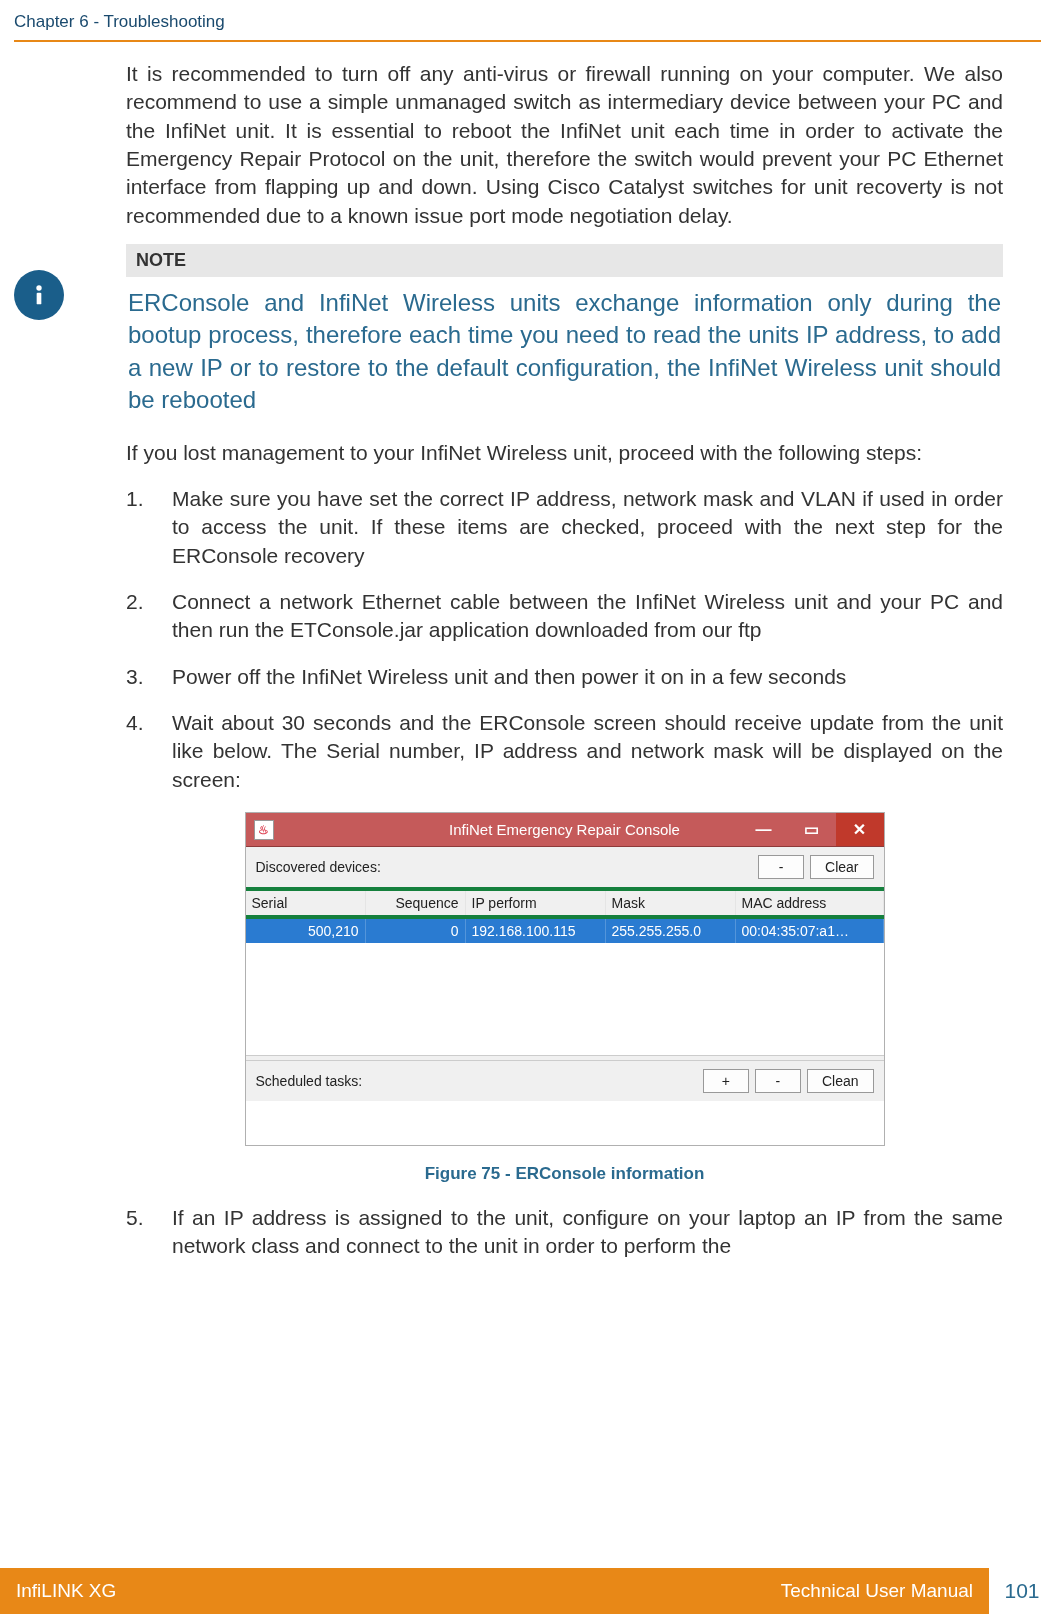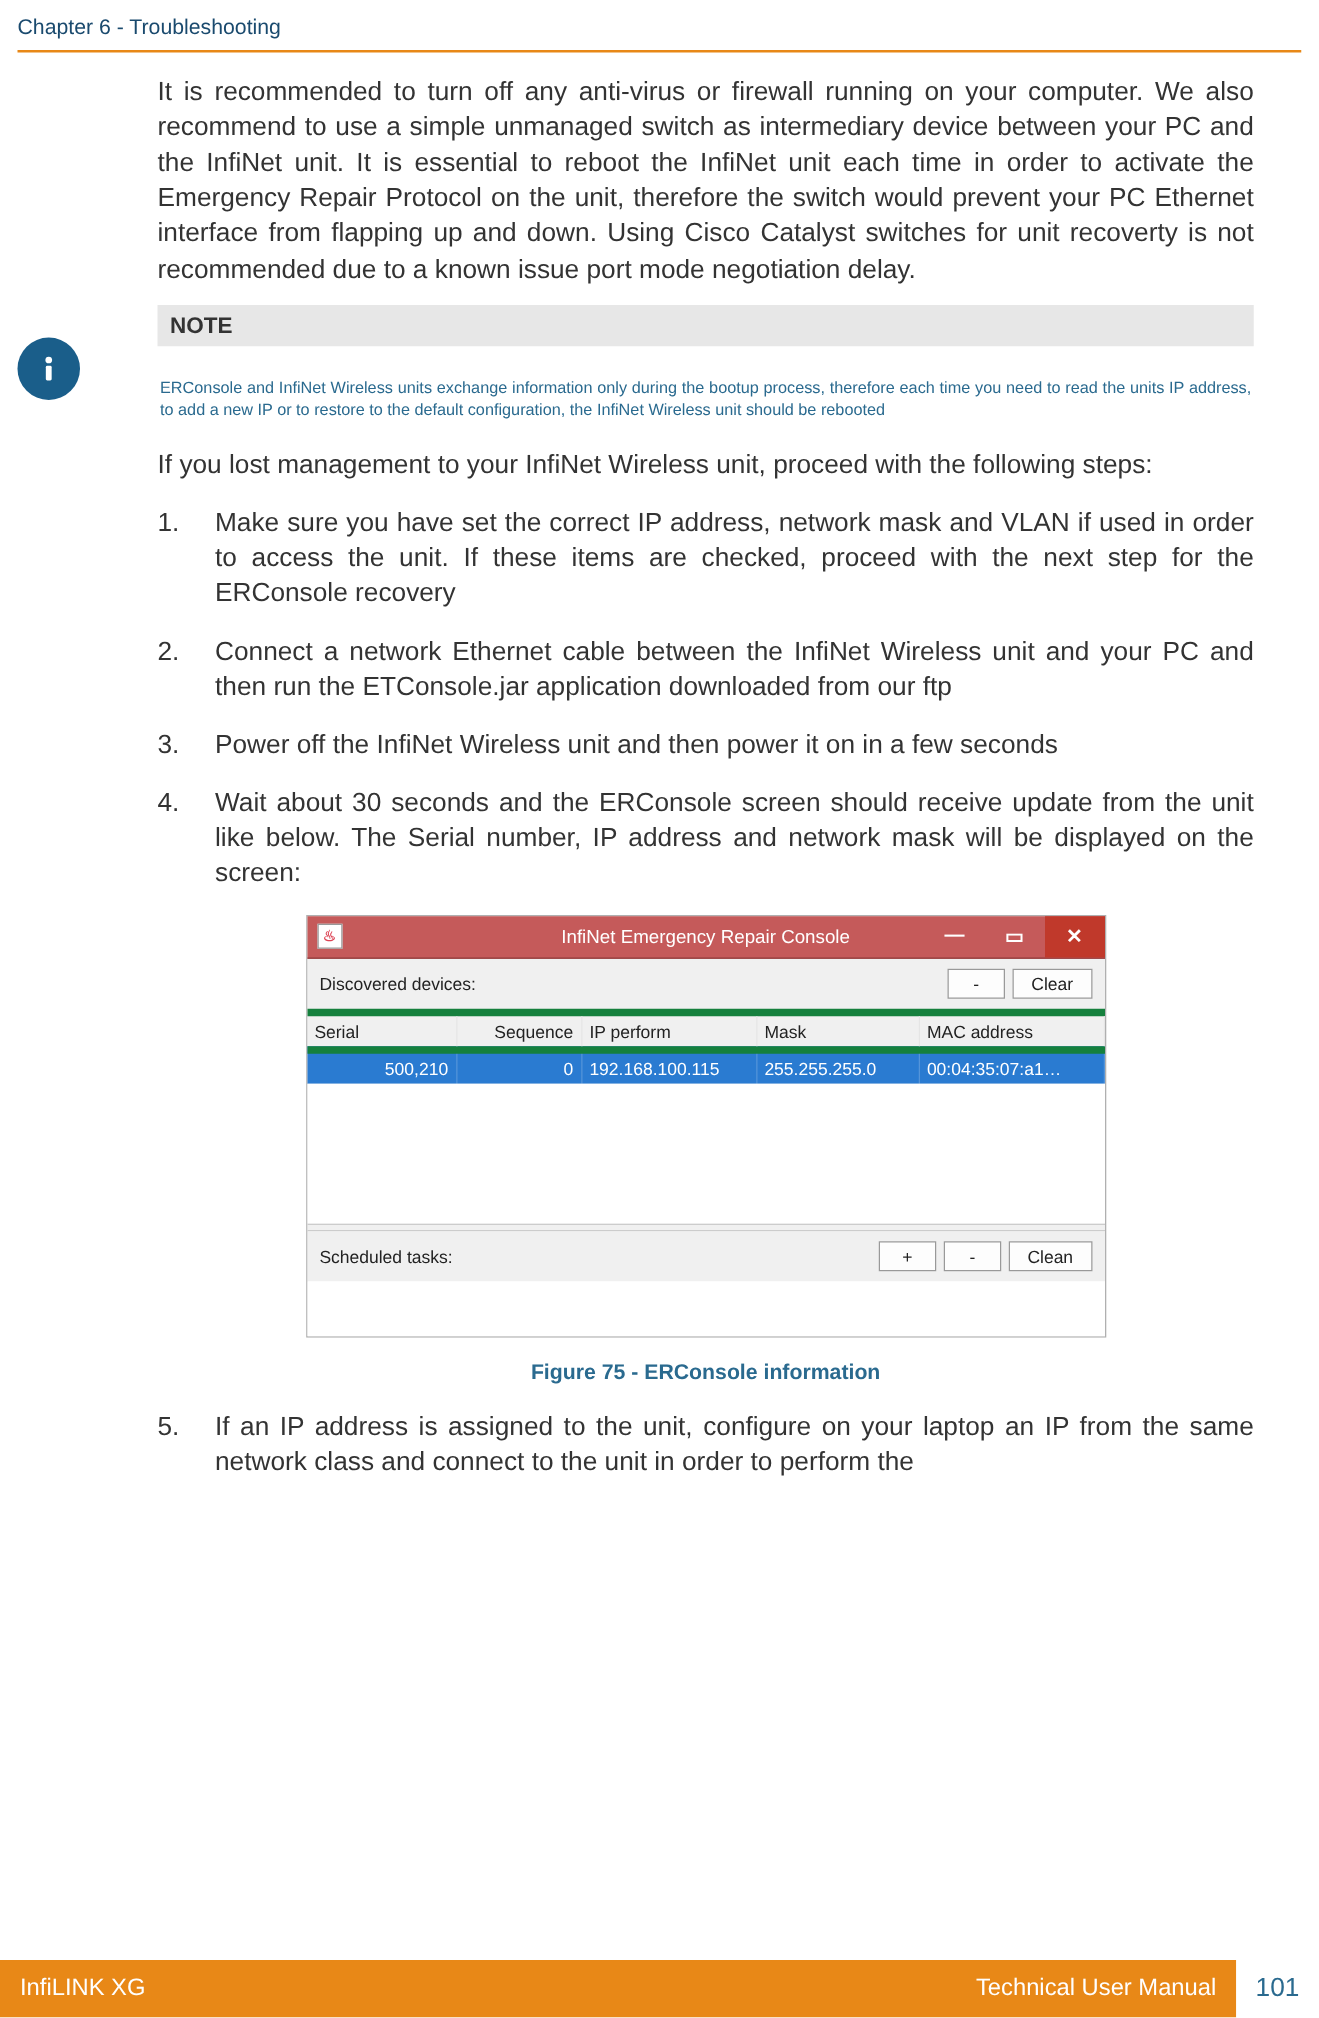--- a/index.html
+++ b/index.html
@@ -47,25 +47,25 @@
       align-items: center;
       justify-content: center;
     }
     .info-icon svg { width: 28px; height: 28px; }
     .note-heading {
       background: #e7e7e7;
       padding: 6px 10px;
       font-weight: bold;
       font-size: 18px;
       color: #333;
-      margin-bottom: 24px;
+      margin-bottom: 10px;
     }
     .note-body {
       color: #2a6a8f;
-      font-size: 13px;
+      font-size: 24px;
       line-height: 1.35;
       text-align: justify;
       padding: 0 2px 4px 2px;
     }
     .steps-intro {
       font-size: 21px;
       line-height: 1.35;
       text-align: justify;
       margin-bottom: 18px;
     }
@@ -153,21 +153,21 @@
       background:#fdfdfd;
       border:1px solid #999;
       padding:3px 14px;
       font-size:14px;
       min-width:46px;
       text-align:center;
     }
     .grid-head, .grid-body-row, .grid-head2, .grid-body2 {
       display:flex;
       background:#fff;
-      border-top:6px solid #15803d;
+      border-top:4px solid #15803d;
     }
     .grid-head div, .grid-body-row div {
       padding:4px 6px;
       font-size:14px;
       overflow:hidden;
       white-space:nowrap;
       text-overflow:ellipsis;
       border-right:1px solid #e5e5e5;
     }
     .grid-head { background:#f0f0f0; }

